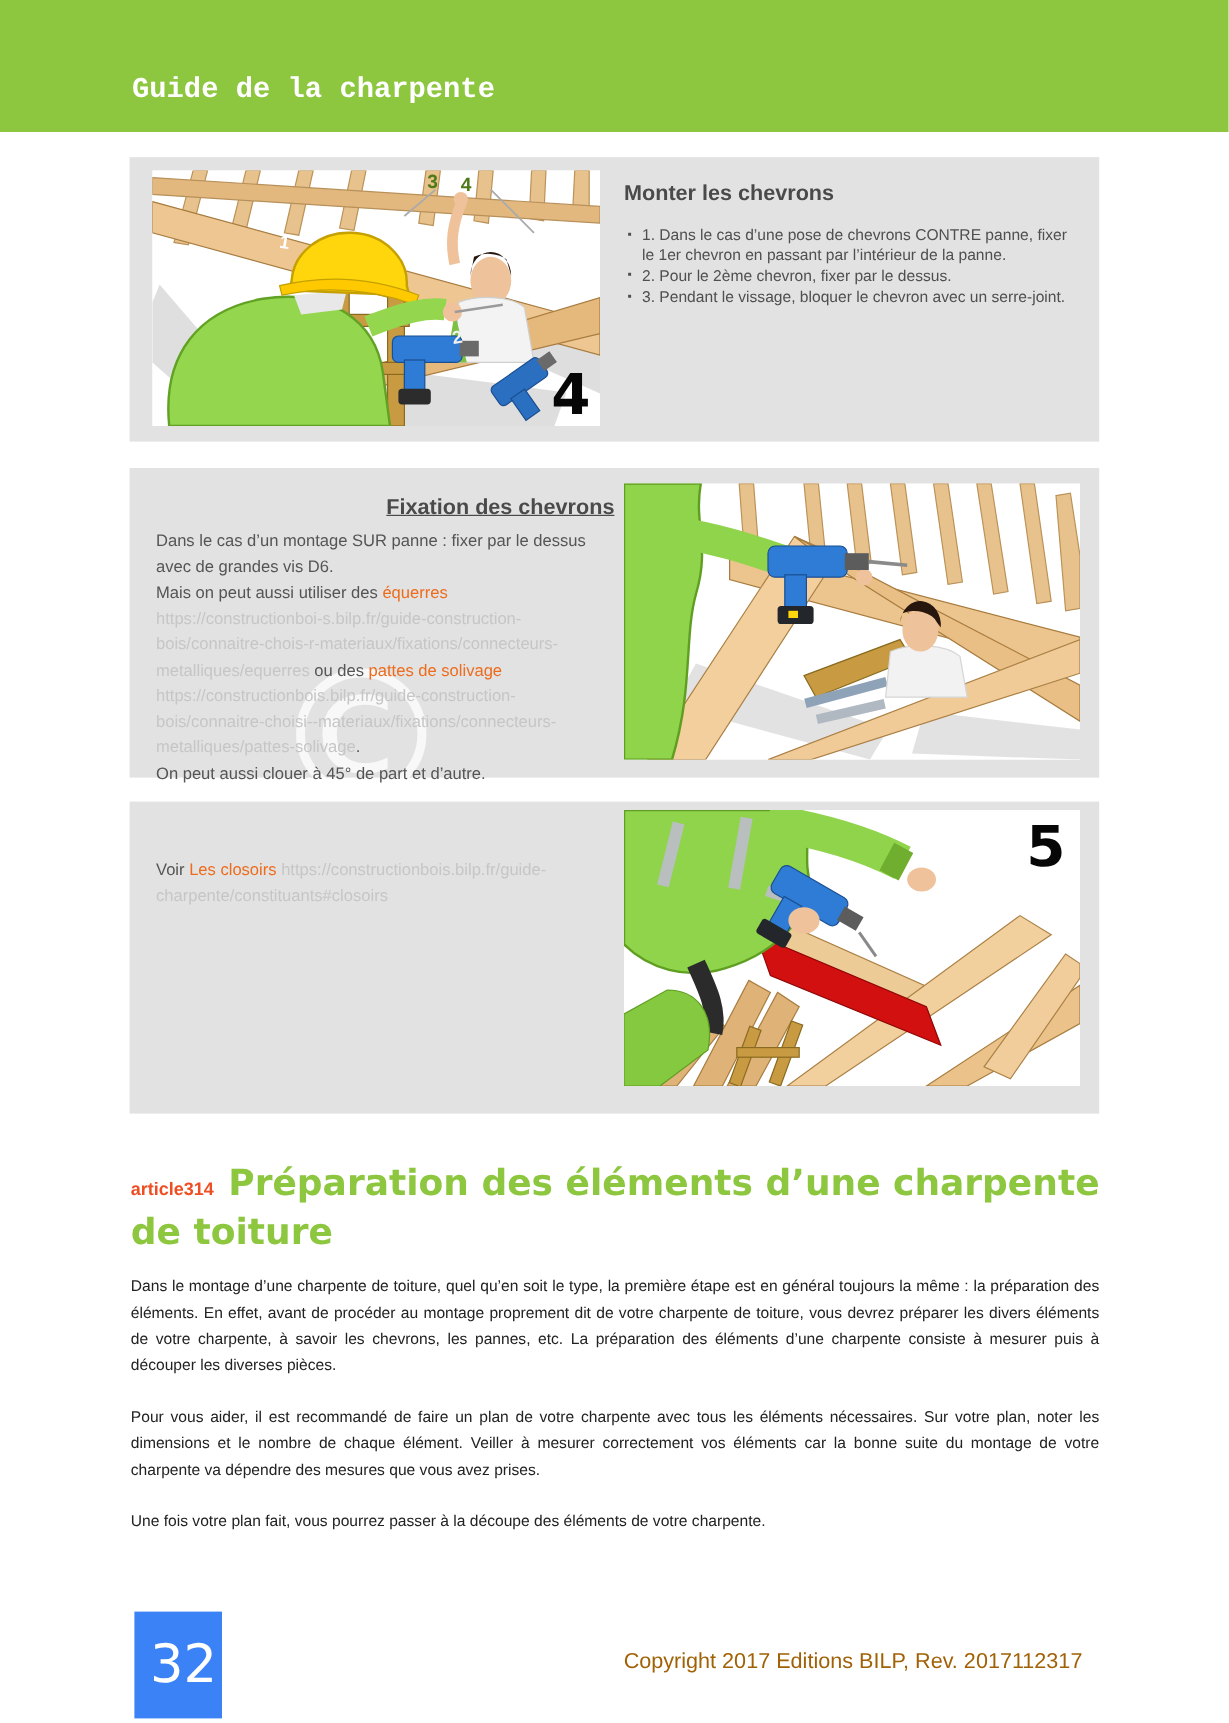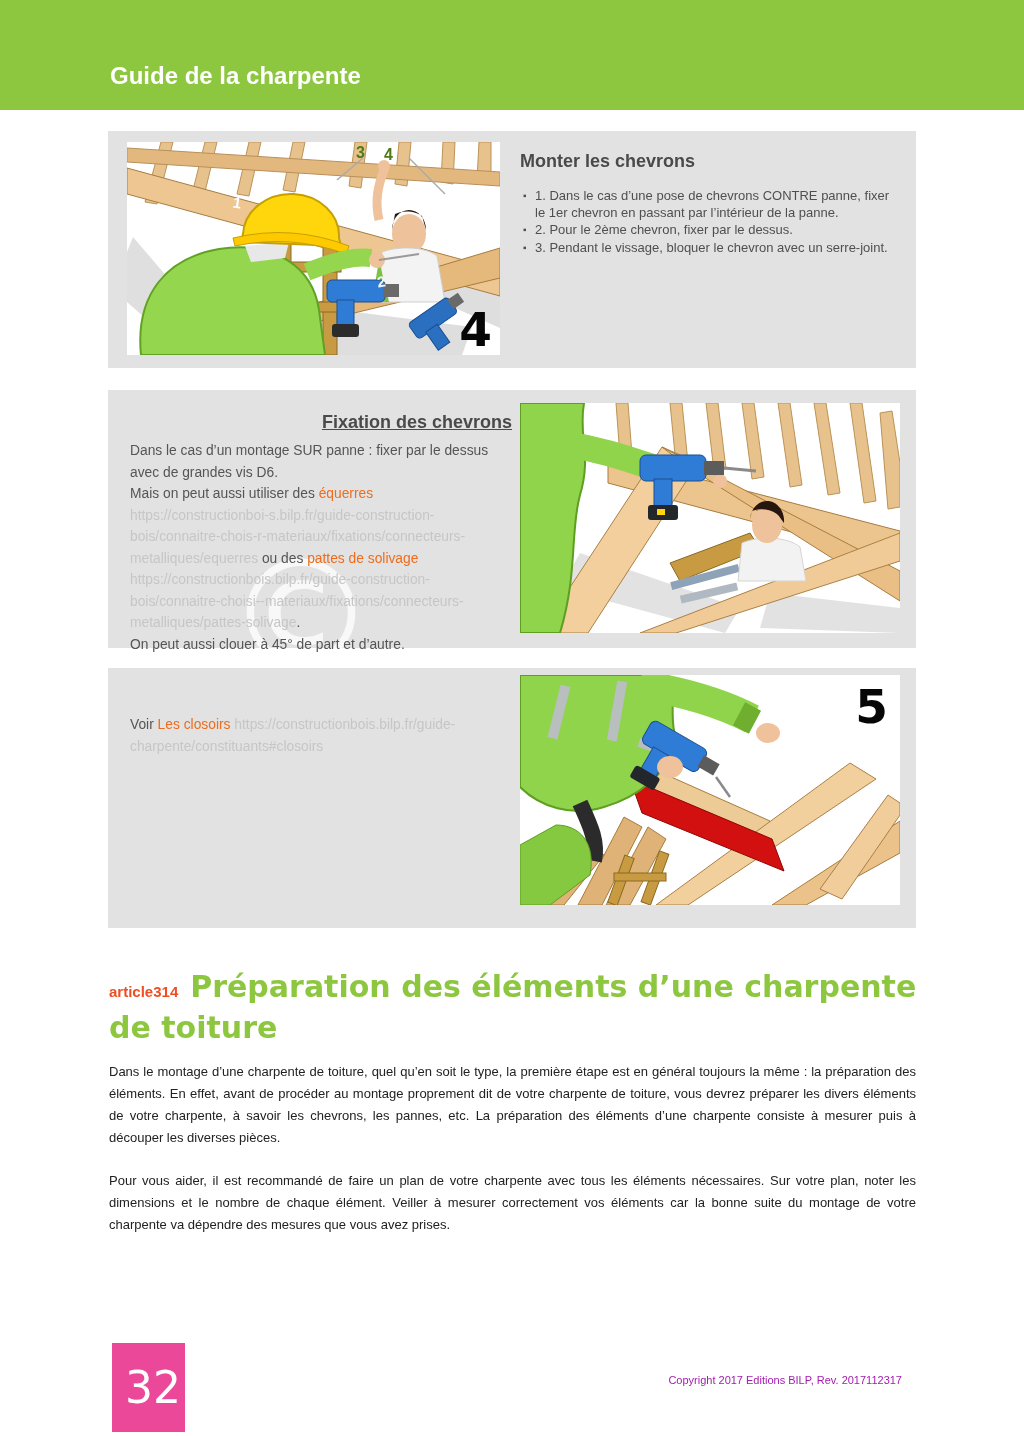--- a/index.html
+++ b/index.html
@@ -1,21 +1,21 @@
 <!DOCTYPE html>
 <html><head>
 <meta charset="utf-8">
 <style>
   html,body{margin:0;padding:0;background:#fff;}
   .page{position:relative;width:1024px;height:1436px;background:#ffffff;overflow:hidden;
         font-family:"Liberation Sans","DejaVu Sans",sans-serif;}
   
   .header{position:absolute;left:0;top:0;width:100%;height:110px;background:#8dc63f;}
   .header .title{position:absolute;left:110px;top:62px;font-size:24px;font-weight:bold;color:#ffffff;
-        font-family:Liberation Sans, sans-serif;}
+        font-family:Liberation Mono, monospace;}
   
   .box{position:absolute;left:108px;width:808px;background:#e2e2e2;}
   #box1{top:131px;height:237px;}
   #box2{top:390px;height:258px;}
   #box3{top:668px;height:260px;}
   .figure{position:absolute;background:#ffffff;z-index:2;}
   #fig1{left:19px;top:11px;width:373px;height:213px;}
   #fig2{left:412px;top:13px;width:380px;height:230px;}
   #fig3{left:412px;top:7px;width:380px;height:230px;}
   .figure svg{display:block;width:100%;height:100%;}
@@ -49,24 +49,24 @@
         color:rgba(255,255,255,0.72);font-family:"DejaVu Sans",sans-serif;pointer-events:none;}
   
   .article-heading{position:absolute;left:109px;top:969px;width:812px;margin:0;
         font-family:"DejaVu Sans",sans-serif;font-size:30px;line-height:36px;color:#8dc63f;font-weight:bold;}
   .article-tag{font-size:15px;color:#ef4e23;font-family:"Liberation Sans",sans-serif;
         margin-right:12px;font-weight:bold;}
   .article-body{position:absolute;left:109px;top:1061px;width:807px;font-size:13px;line-height:22px;
         color:#222222;text-align:justify;}
   .article-body p{margin:0 0 21px;}
   
-  .pagenum{position:absolute;left:112px;top:1343px;width:73px;height:89px;background:#ec4899;color:#ffffff;
+  .pagenum{position:absolute;left:112px;top:1343px;width:73px;height:89px;background:#3b82f6;color:#ffffff;
         font-size:44px;font-family:"DejaVu Sans",sans-serif;display:flex;align-items:center;
         padding-left:13px;box-sizing:border-box;}
-  .copyright{position:absolute;right:122px;top:1374px;font-size:11px;color:#a21caf;}
+  .copyright{position:absolute;right:122px;top:1374px;font-size:18px;color:#a16207;}
 </style>
 </head>
 <body>
 
 <div class="page">
 
   <div class="header">
     <div class="title">Guide de la charpente</div>
   </div>
 
@@ -245,18 +245,19 @@
     </div>
   </section>
 
   <div class="wm-symbol">©</div>
 
   <h1 class="article-heading"><span class="article-tag">article314</span><span>Préparation des éléments d’une charpente de toiture</span></h1>
 
   <div class="article-body">
     <p>Dans le montage d’une charpente de toiture, quel qu’en soit le type, la première étape est en général toujours la même : la préparation des éléments. En effet, avant de procéder au montage proprement dit de votre charpente de toiture, vous devrez préparer les divers éléments de votre charpente, à savoir les chevrons, les pannes, etc. La préparation des éléments d’une charpente consiste à mesurer puis à découper les diverses pièces.</p>
     <p>Pour vous aider, il est recommandé de faire un plan de votre charpente avec tous les éléments nécessaires. Sur votre plan, noter les dimensions et le nombre de chaque élément. Veiller à mesurer correctement vos éléments car la bonne suite du montage de votre charpente va dépendre des mesures que vous avez prises.</p>
+    <p>Une fois votre plan fait, vous pourrez passer à la découpe des éléments de votre charpente.</p>
   </div>
 
   <div class="pagenum">32</div>
   <div class="copyright">Copyright 2017 Editions BILP, Rev. 2017112317</div>
 
 </div>
 
 </body></html>

